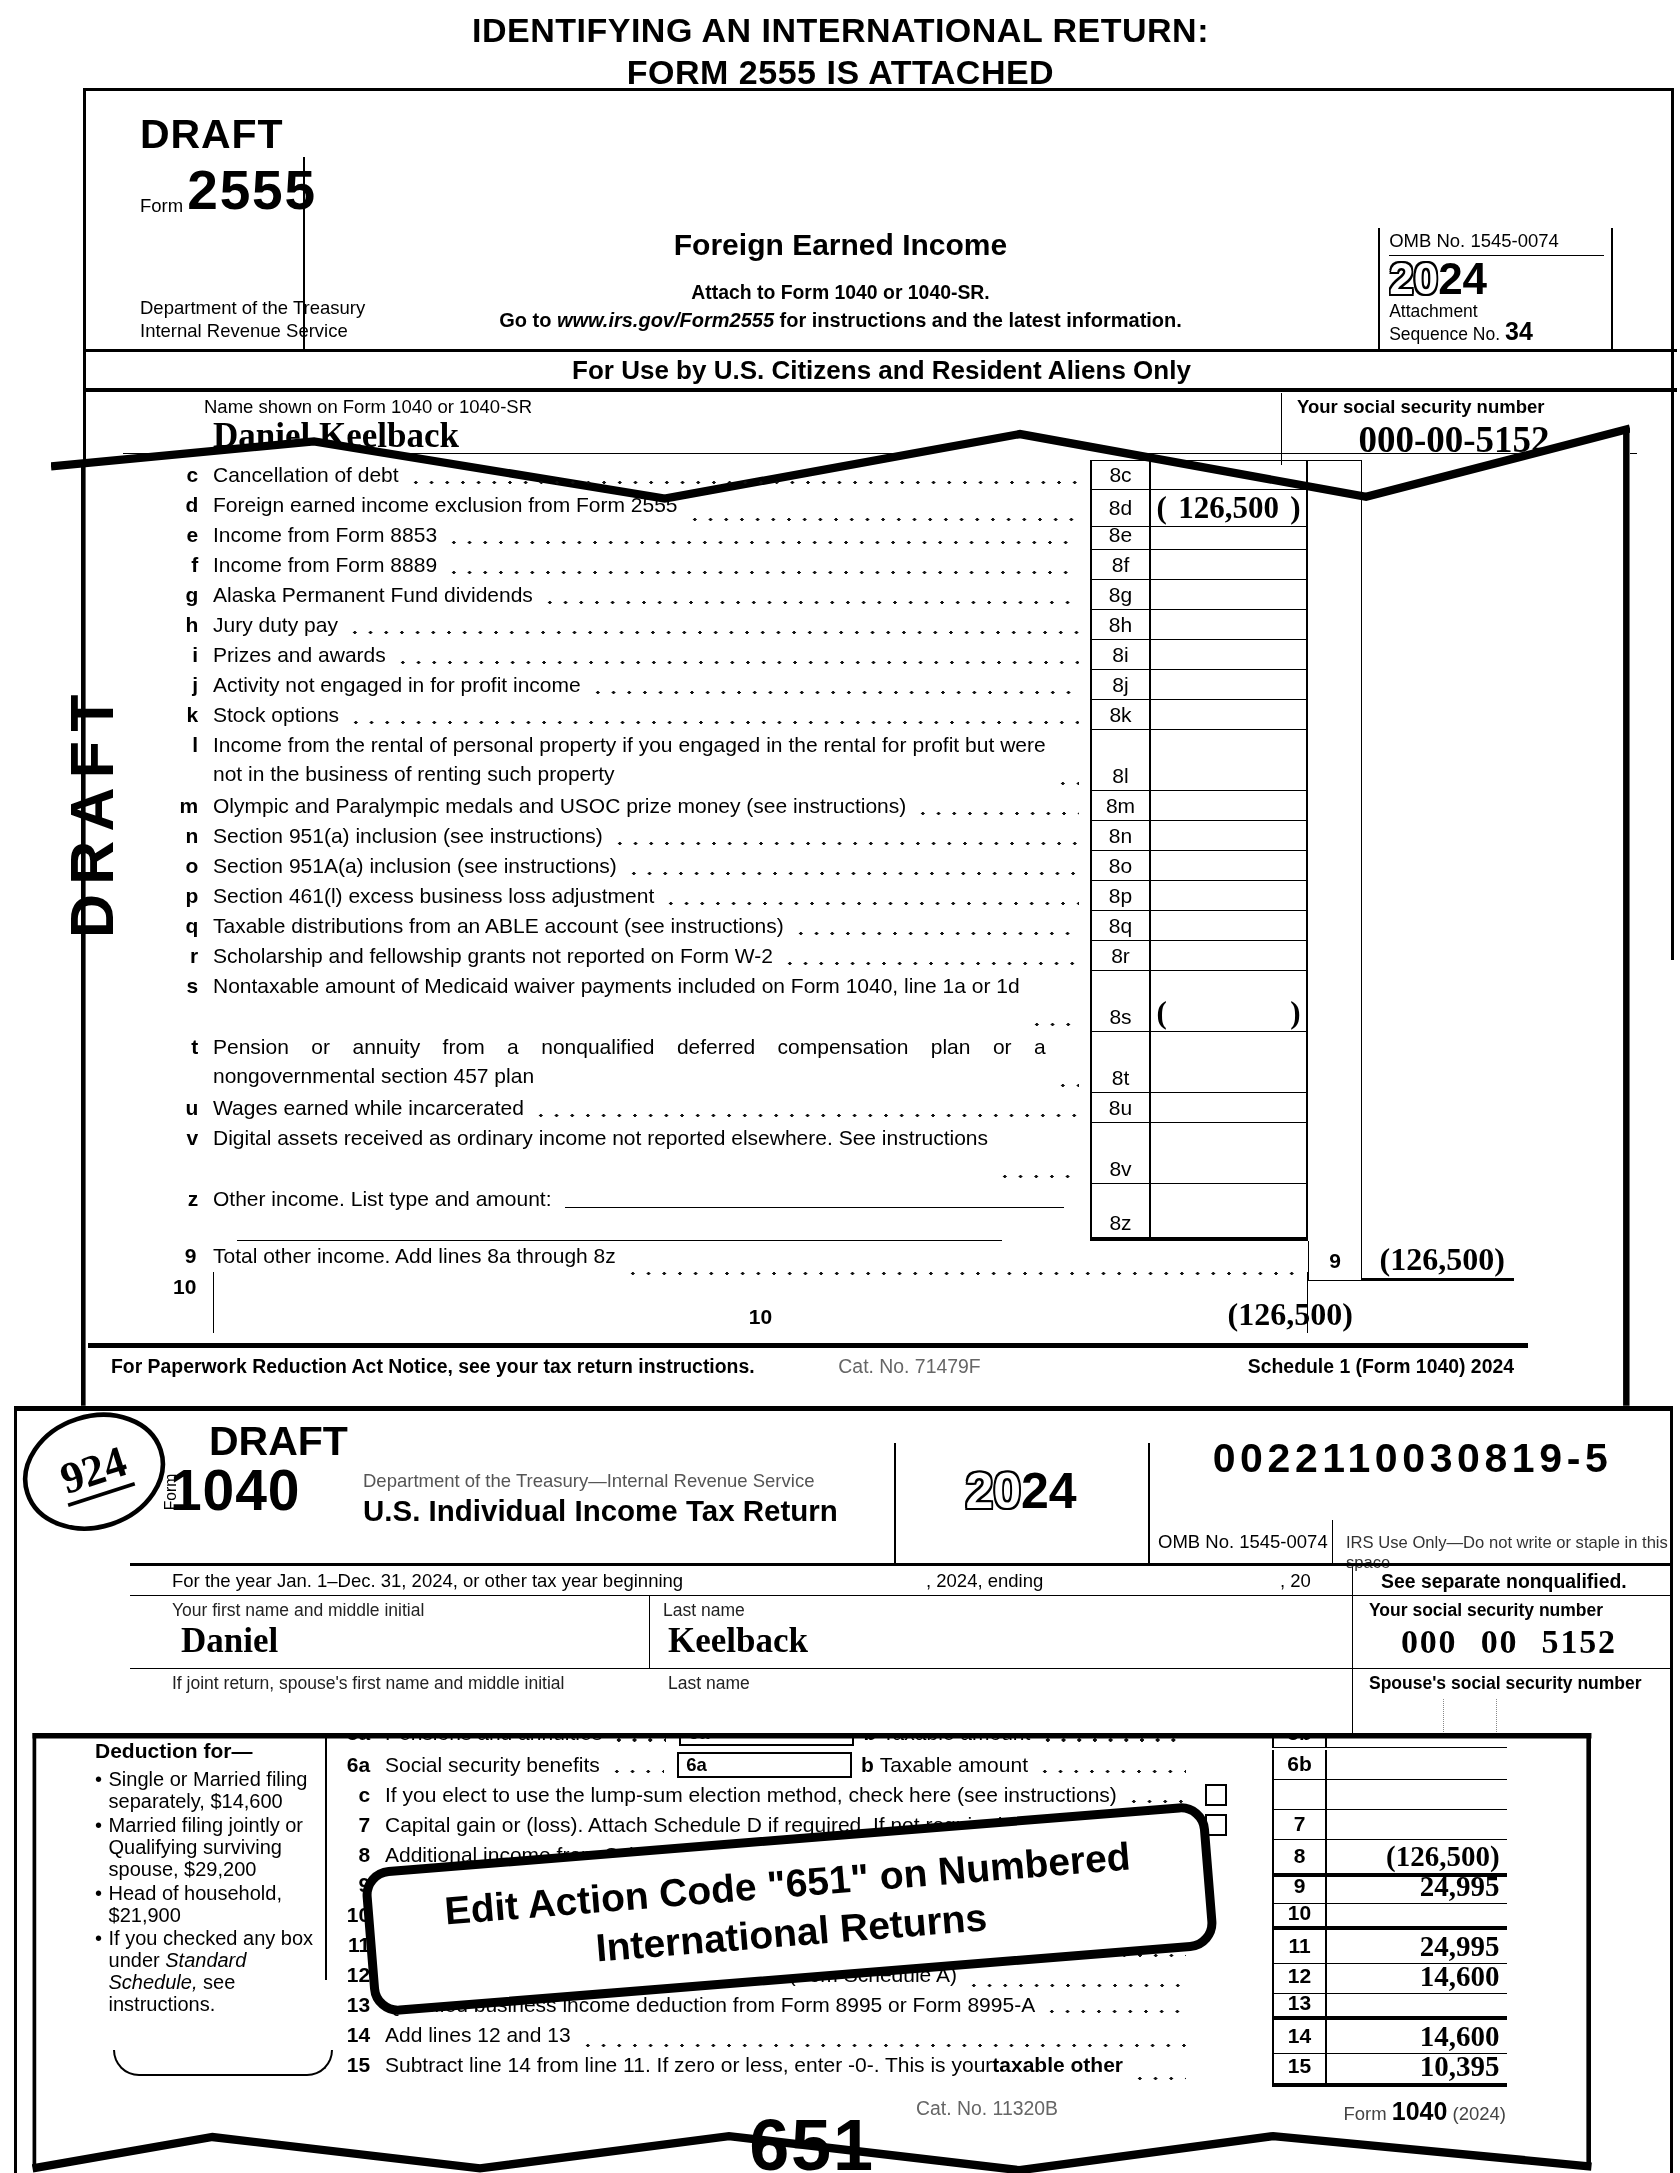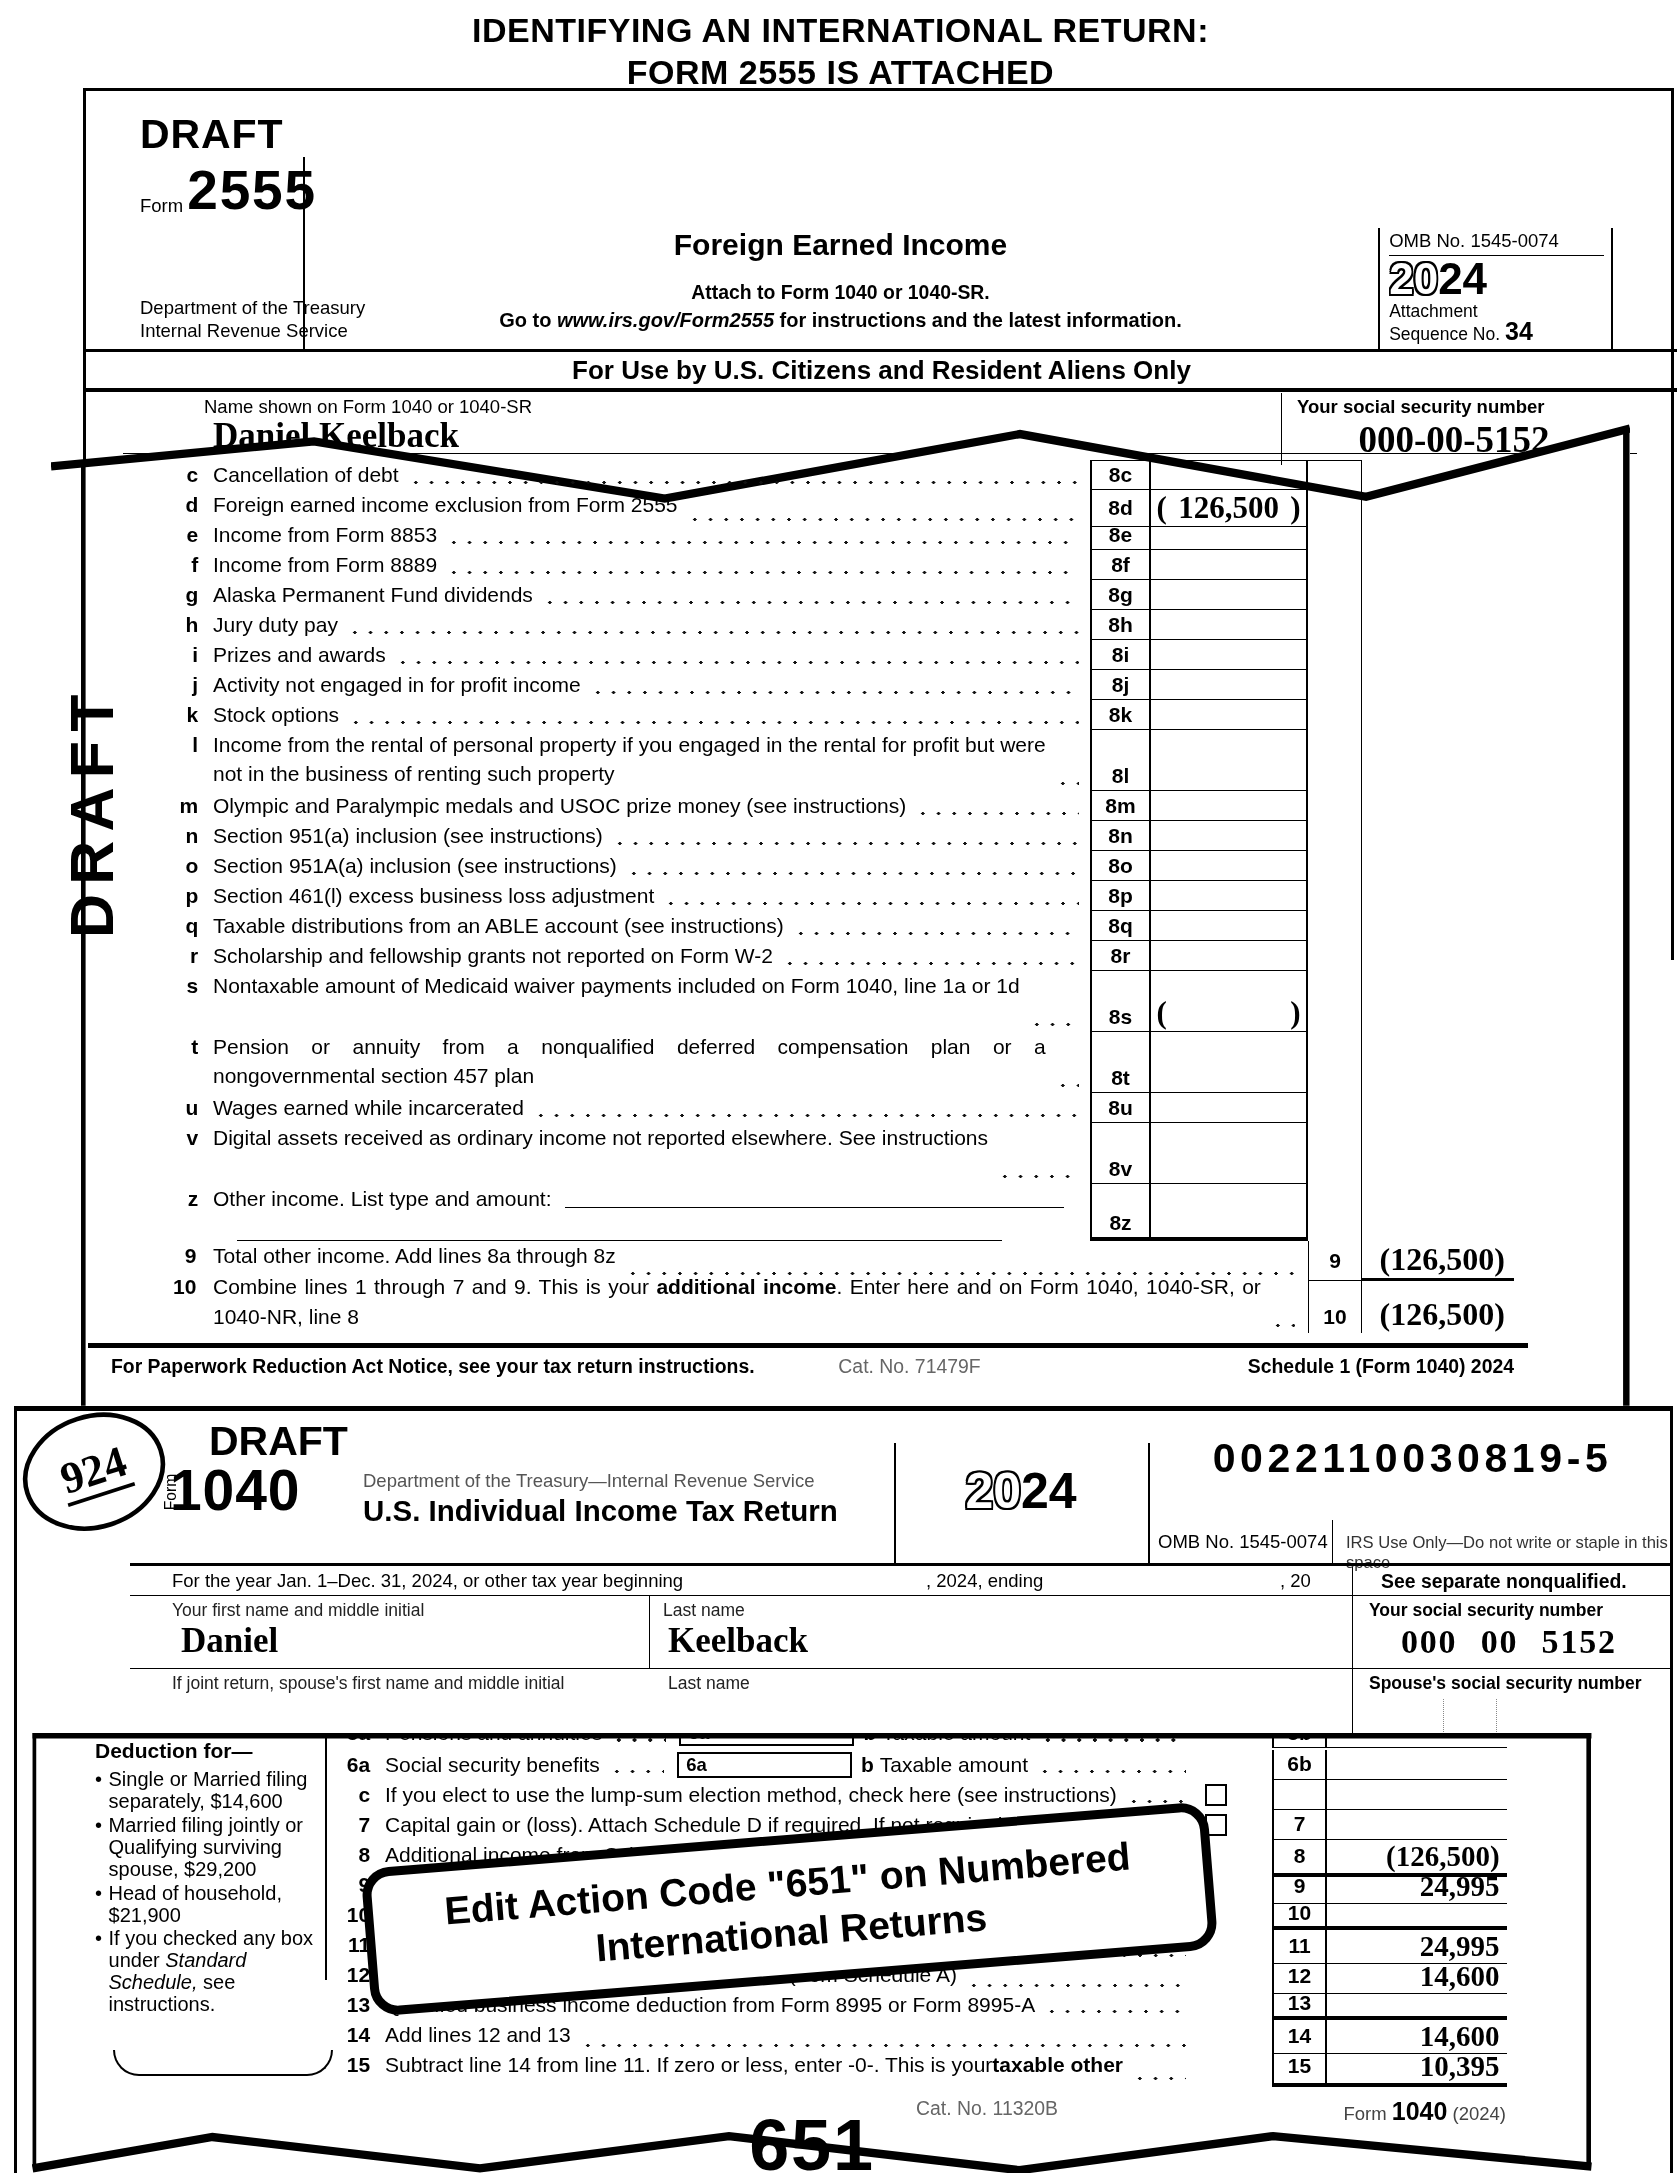--- a/index.html
+++ b/index.html
@@ -45,21 +45,21 @@
   #s1draft{left:5.5px;top:57px;height:461px;writing-mode:vertical-rl;transform:rotate(180deg);font-size:61px;font-weight:bold;letter-spacing:9.2px;}
   #s1rows{left:97px;top:40px;width:1366px;}
   .s1row{display:grid;grid-template-columns:65px 1fr 61px 157px 54px 152px;height:30px;font-size:21px;}
   .s1row.two{height:61px;}
   .s1row.zrow{height:57px;}
   .s1-letter{font-weight:bold;text-align:right;padding-right:14.8px;display:flex;justify-content:flex-end;align-items:flex-start;line-height:29px;}
   .s1-desc{display:flex;align-items:flex-start;line-height:29px;padding-right:7.4px;}
   .s1-desc .t{flex:0 1 auto;}
   .two .s1-desc .t{text-align:justify;}
   .dots{flex:1 1 28px;min-width:24px;align-self:flex-end;height:16.6px;margin:0 3.7px 4.6px 9.2px;background-image:radial-gradient(circle,#111 1.6px,transparent 1.8px);background-size:15.7px 5.5px;background-position:left bottom;background-repeat:repeat-x;}
-  .s1-code{border-left:2.8px solid #000;border-right:2.8px solid #000;border-bottom:1.8px solid #000;display:flex;align-items:center;justify-content:center;font-weight:bold;}
+  .s1-code{border-left:2.8px solid #000;border-right:2.8px solid #000;border-bottom:1.8px solid #000;display:flex;align-items:center;justify-content:center;font-weight:normal;}
   .two .s1-code,.zrow .s1-code{align-items:flex-end;padding-bottom:1.8px;}
   .s1-amt{border-right:2.8px solid #000;border-bottom:1.8px solid #000;display:flex;align-items:center;justify-content:space-between;padding:0 5.5px;font-family:"Liberation Serif",serif;font-weight:bold;font-size:31px;}
   .two .s1-amt{align-items:flex-end;}
   .s1-fill{border-right:1.8px solid #000;}
   .s1-tail{}
   #s1-loop > .s1row:first-child .s1-code,
   #s1-loop > .s1row:first-child .s1-amt,
   #s1-loop > .s1row:first-child .s1-fill{border-top:1.8px solid #000;}
   .hv{border-bottom-width:4.6px !important;}
   .zline1{display:flex;flex:1;}
@@ -449,24 +449,20 @@
         <div class="s9-num">9</div>
         <div class="s9-desc">
             <span>Total other income. Add lines 8a through 8z</span>
             <span class="dots"></span>
           </div>
         <div class="s9-code">9</div>
         <div class="s9-amt">(126,500)</div>
       </div>
       <div class="s1row10">
         <div class="s9-num">10</div>
-        <div class="s9-desc" style="text-align:justify">
-            <span><span>Combine lines 1 through 7 and 9. This is your </span><b>additional income</b><span>. Enter here and on Form 1040, 1040-SR, or 1040-NR, line 8</span></span>
-            <span class="dots"></span>
-          </div>
         <div class="s9-code">10</div>
         <div class="s9-amt">(126,500)</div>
       </div>
     </div>
     <div id="s1bigrule" class="abs"></div>
     <div id="s1f-left" class="abs s1footer">For Paperwork Reduction Act Notice, see your tax return instructions.</div>
     <div id="s1f-cat" class="abs s1footer">Cat. No. 71479F</div>
     <div id="s1f-right" class="abs s1footer">Schedule 1 (Form 1040) 2024</div>
   </div>
 

